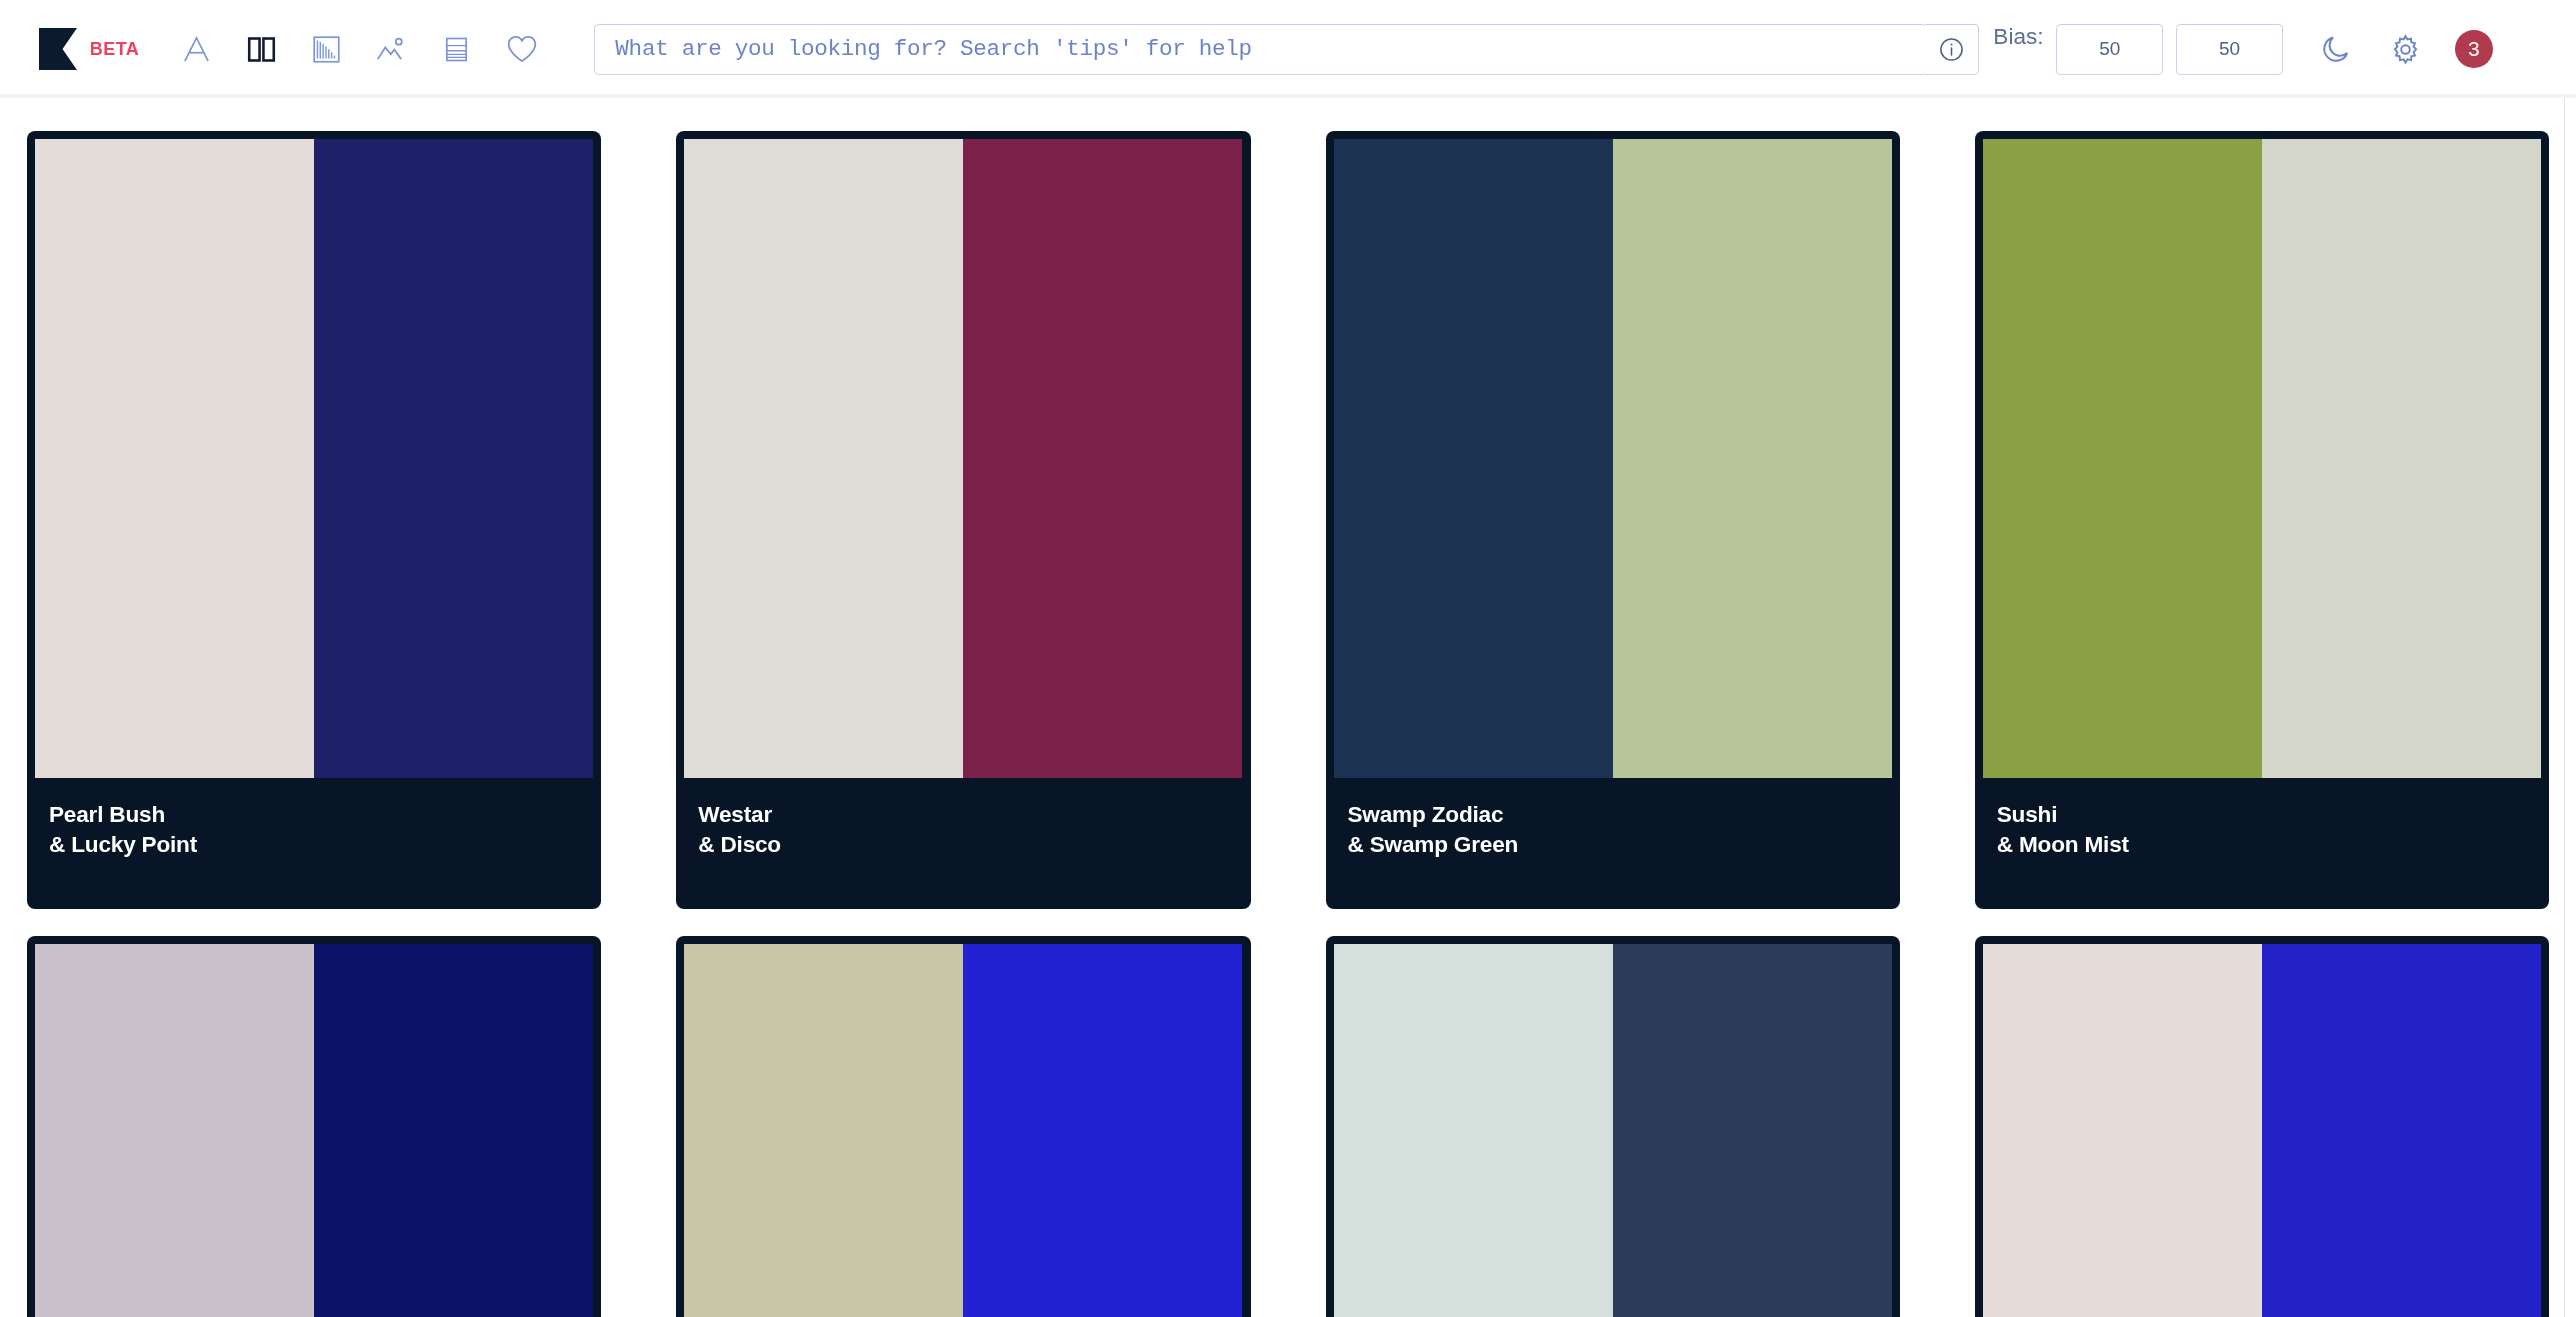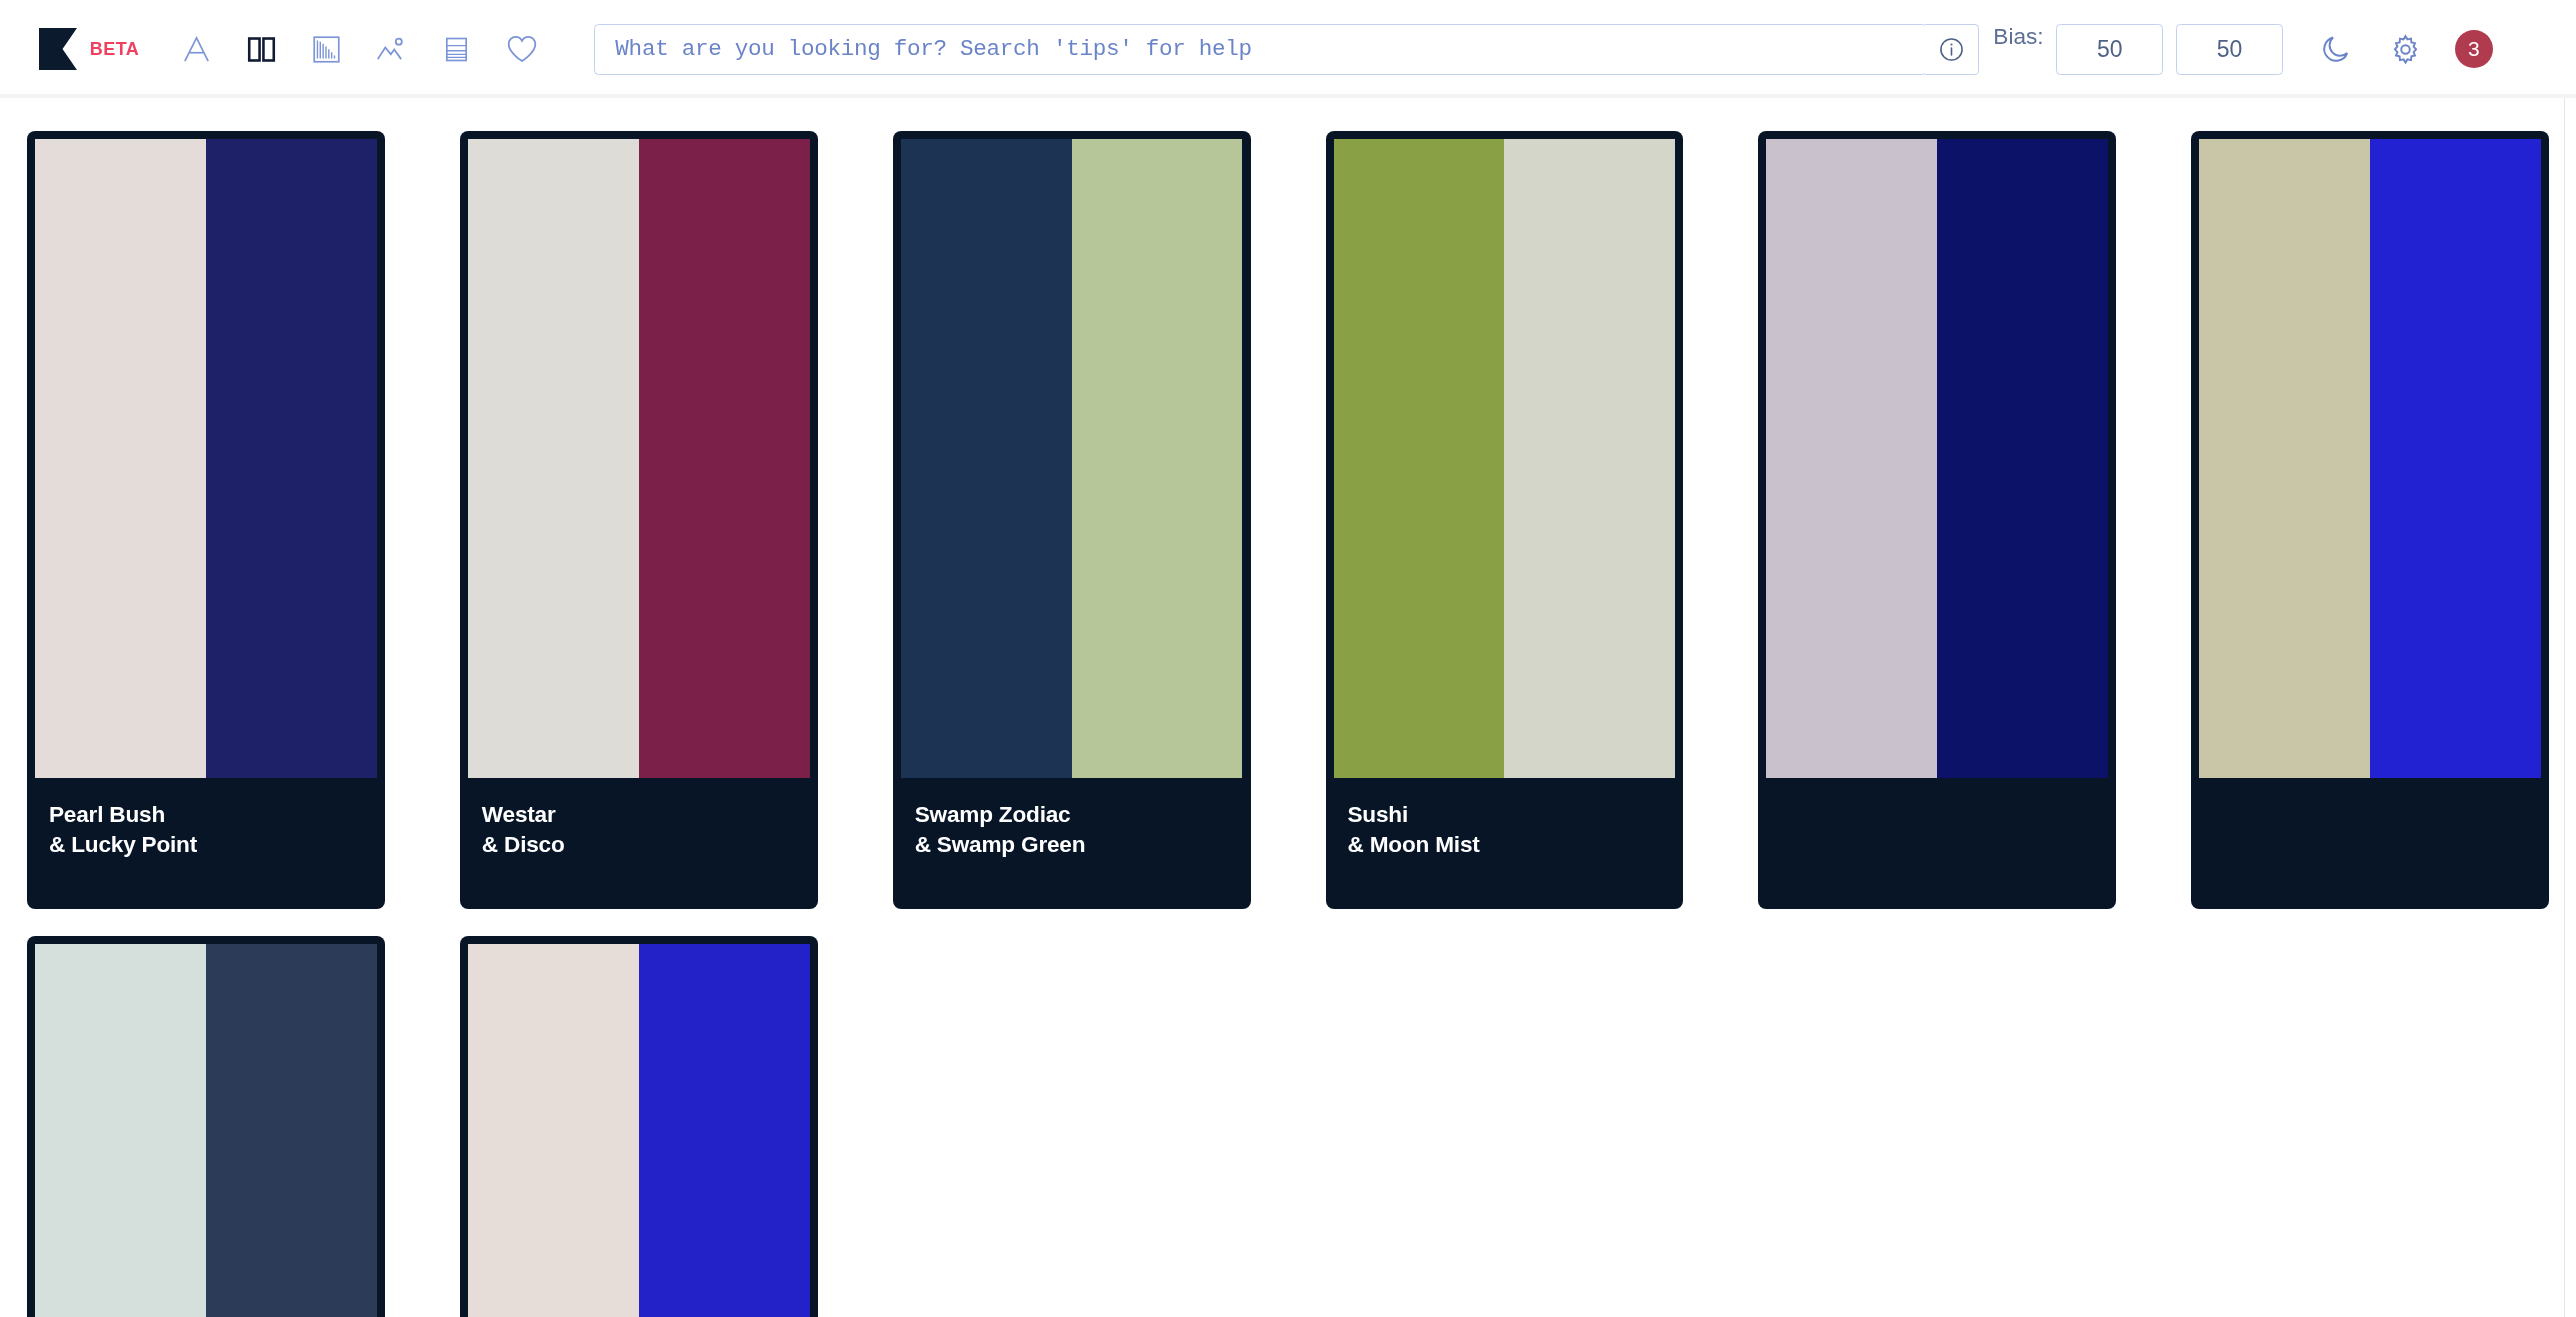--- a/index.html
+++ b/index.html
@@ -137,21 +137,21 @@
     font-size: 22.6px;
     color: #5d6f96;
     font-family: "Liberation Sans", sans-serif;
   }
   .bias-field {
     width: 107px;
     height: 51px;
     border: 1.8px solid #c3d0ee;
     border-radius: 4.5px;
     text-align: center;
-    font-size: 23px;
+    font-size: 19px;
     color: #4f6285;
     outline: none;
     background: #fff;
     font-family: "Liberation Sans", sans-serif;
   }
 
   .right-icons {
     display: flex;
     align-items: center;
     gap: 5.4px;
@@ -176,21 +176,21 @@
 
   
   #grid {
     position: absolute;
     top: 98px;
     left: 0;
     right: 0;
     bottom: 0;
     padding: 33px 27px 0 27px;
     display: grid;
-    grid-template-columns: repeat(6, 1fr);
+    grid-template-columns: repeat(4, 1fr);
     gap: 27px 75px;
     overflow: hidden;
     background: #fff;
   }
 
   .card {
     background: #071527;
     border-radius: 8.1px;
     overflow: hidden;
     display: flex;

